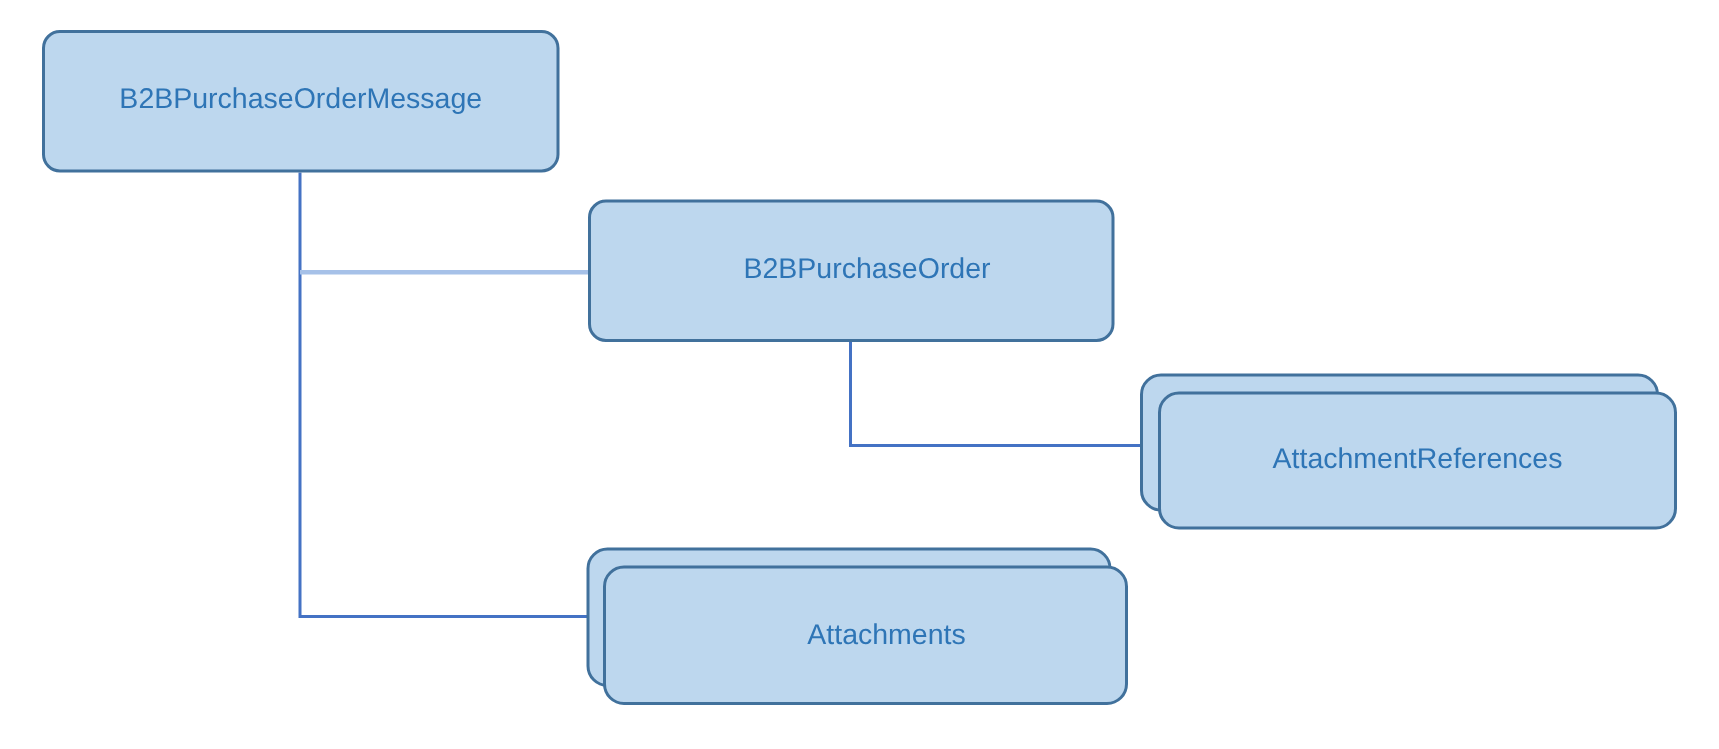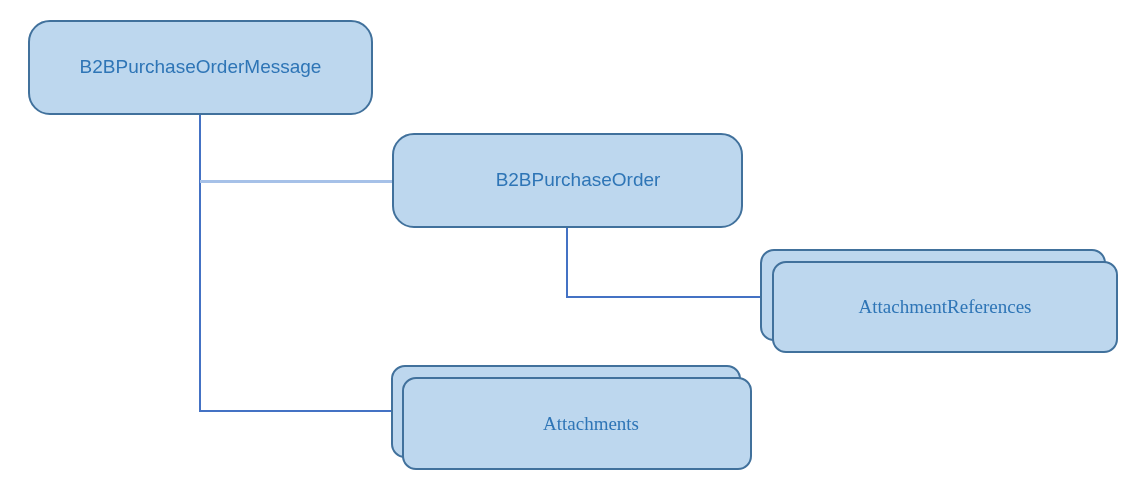--- a/index.html
+++ b/index.html
@@ -16,34 +16,33 @@
     width:1146px;height:499px;
     background:var(--background);
     font-family:"Liberation Sans", sans-serif;
     overflow:hidden;
   }
   .node{
     position:absolute;
     box-sizing:border-box;
     background:var(--node-fill);
     border:2px solid var(--node-border);
-    border-radius:22px;
+    border-radius:12px;
     display:flex;align-items:center;justify-content:center;
     color:var(--node-text);
     font-size:19px;
     line-height:1.2;
     text-align:center;
   }
   .card{
     position:absolute;
     box-sizing:border-box;
     background:var(--node-fill);
     border:2px solid var(--node-border);
     border-radius:14px;
-    font-family:Liberation Serif, serif;
   }
   .card.front{
     display:flex;align-items:center;justify-content:center;
     color:var(--node-text);
     font-size:19px;
     text-align:center;
   }
   .conn{position:absolute;background:var(--connector);}
   .conn.light{background:var(--connector-light);}
 </style>

